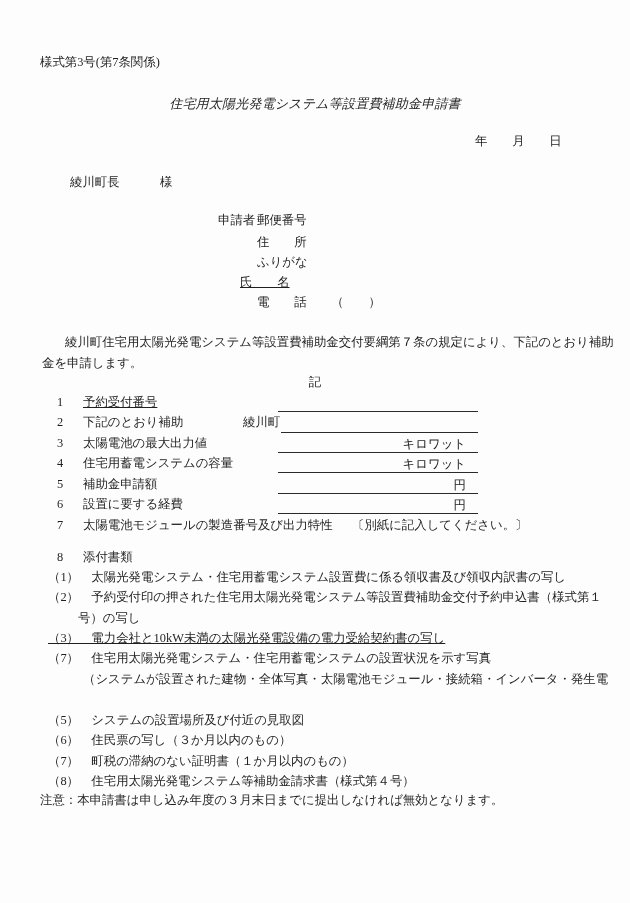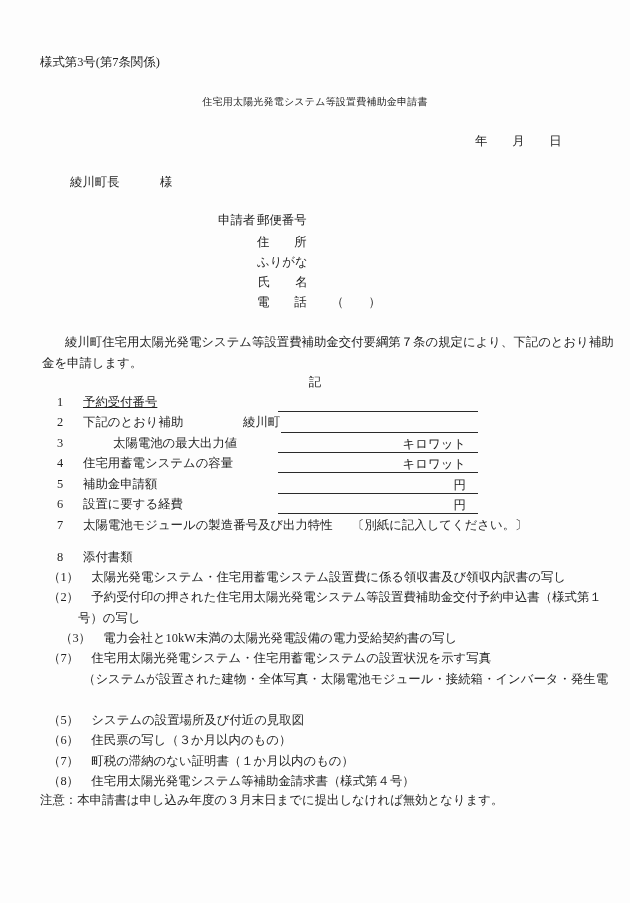--- a/index.html
+++ b/index.html
@@ -22,22 +22,23 @@
     position: absolute;
     white-space: pre;
     line-height: 1.2;
   }
   .center {
     left: 0;
     width: 630px;
     text-align: center;
   }
   .title {
-    font-size: 10px;
+    font-size: 13px;
     letter-spacing: 0.2px;
+    font-style: italic;
   }
   .ul {
     position: absolute;
     height: 0;
     border-bottom: 1px solid #2a2a2a;
   }
   .unit {
     position: absolute;
     left: 278px;
     width: 188px;
@@ -53,38 +54,38 @@
   <div class="t" style="left:40px; top:55px;">様式第3号(第7条関係)</div>
   <div class="t center title" style="top:96px;">住宅用太陽光発電システム等設置費補助金申請書</div>
   <div class="t" style="left:475px; top:134px;">年　　月　　日</div>
   <div class="t" style="left:70px; top:175px;">綾川町長</div>
   <div class="t" style="left:160px; top:175px;">様</div>
 
   <div class="t" style="left:218px; top:213px;">申請者</div>
   <div class="t" style="left:257px; top:213px;">郵便番号</div>
   <div class="t" style="left:257px; top:235px;">住　　所</div>
   <div class="t" style="left:257px; top:255px;">ふりがな</div>
-  <div class="t" style="left:258px; top:275px;">氏　　名</div>
+  <div class="t" style="left:240px; top:275px;text-decoration:underline;">氏　　名</div>
   <div class="t" style="left:257px; top:295px;">電　　話　　（　　）</div>
 
   <div class="t" style="left:65px; top:335px;">綾川町住宅用太陽光発電システム等設置費補助金交付要綱第７条の規定により、下記のとおり補助</div>
   <div class="t" style="left:42px; top:356px;">金を申請します。</div>
   <div class="t center" style="top:375px;">記</div>
 
   <div class="t" style="left:57px; top:395px;">1</div>
   <div class="t" style="left:83px; top:395px;text-decoration:underline;">予約受付番号</div>
   <div class="ul" style="left:278px; top:411px; width:200px;"></div>
 
   <div class="t" style="left:57px; top:415px;">2</div>
   <div class="t" style="left:83px; top:415px;">下記のとおり補助</div>
   <div class="t" style="left:243px; top:415px;">綾川町</div>
   <div class="ul" style="left:281px; top:432px; width:197px;"></div>
 
   <div class="t" style="left:57px; top:436px;">3</div>
-  <div class="t" style="left:83px; top:436px;margin-left:30px;">太陽電池の最大出力値</div>
+  <div class="t" style="left:83px; top:436px;">太陽電池の最大出力値</div>
   <div class="unit" style="top:436px;">キロワット</div>
   <div class="ul" style="left:278px; top:452px; width:200px;"></div>
 
   <div class="t" style="left:57px; top:456px;">4</div>
   <div class="t" style="left:83px; top:456px;">住宅用蓄電システムの容量</div>
   <div class="unit" style="top:456px;">キロワット</div>
   <div class="ul" style="left:278px; top:472px; width:200px;"></div>
 
   <div class="t" style="left:57px; top:477px;">5</div>
   <div class="t" style="left:83px; top:477px;">補助金申請額</div>
@@ -99,21 +100,21 @@
   <div class="t" style="left:57px; top:518px;">7</div>
   <div class="t" style="left:83px; top:518px;">太陽電池モジュールの製造番号及び出力特性</div>
   <div class="t" style="left:352px; top:518px;">〔別紙に記入してください。〕</div>
 
   <div class="t" style="left:57px; top:550px;">8</div>
   <div class="t" style="left:83px; top:550px;">添付書類</div>
 
   <div class="t" style="left:48px; top:570px;">（1）　太陽光発電システム・住宅用蓄電システム設置費に係る領収書及び領収内訳書の写し</div>
   <div class="t" style="left:48px; top:590px;">（2）　予約受付印の押された住宅用太陽光発電システム等設置費補助金交付予約申込書（様式第１</div>
   <div class="t" style="left:78px; top:611px;">号）の写し</div>
-  <div class="t" style="left:60px; top:631px;">（3）　電力会社と10kW未満の太陽光発電設備の電力受給契約書の写し</div>
+  <div class="t" style="left:48px; top:631px;text-decoration:underline;">（3）　電力会社と10kW未満の太陽光発電設備の電力受給契約書の写し</div>
   <div class="t" style="left:48px; top:651px;">（7）　住宅用太陽光発電システム・住宅用蓄電システムの設置状況を示す写真</div>
   <div class="t" style="left:83px; top:672px;">（システムが設置された建物・全体写真・太陽電池モジュール・接続箱・インバータ・発生電</div>
   <div class="t" style="left:48px; top:713px;">（5）　システムの設置場所及び付近の見取図</div>
   <div class="t" style="left:48px; top:733px;">（6）　住民票の写し（３か月以内のもの）</div>
   <div class="t" style="left:48px; top:754px;">（7）　町税の滞納のない証明書（１か月以内のもの）</div>
   <div class="t" style="left:48px; top:774px;">（8）　住宅用太陽光発電システム等補助金請求書（様式第４号）</div>
 
   <div class="t" style="left:40px; top:793px;">注意：本申請書は申し込み年度の３月末日までに提出しなければ無効となります。</div>
 
 </div>

